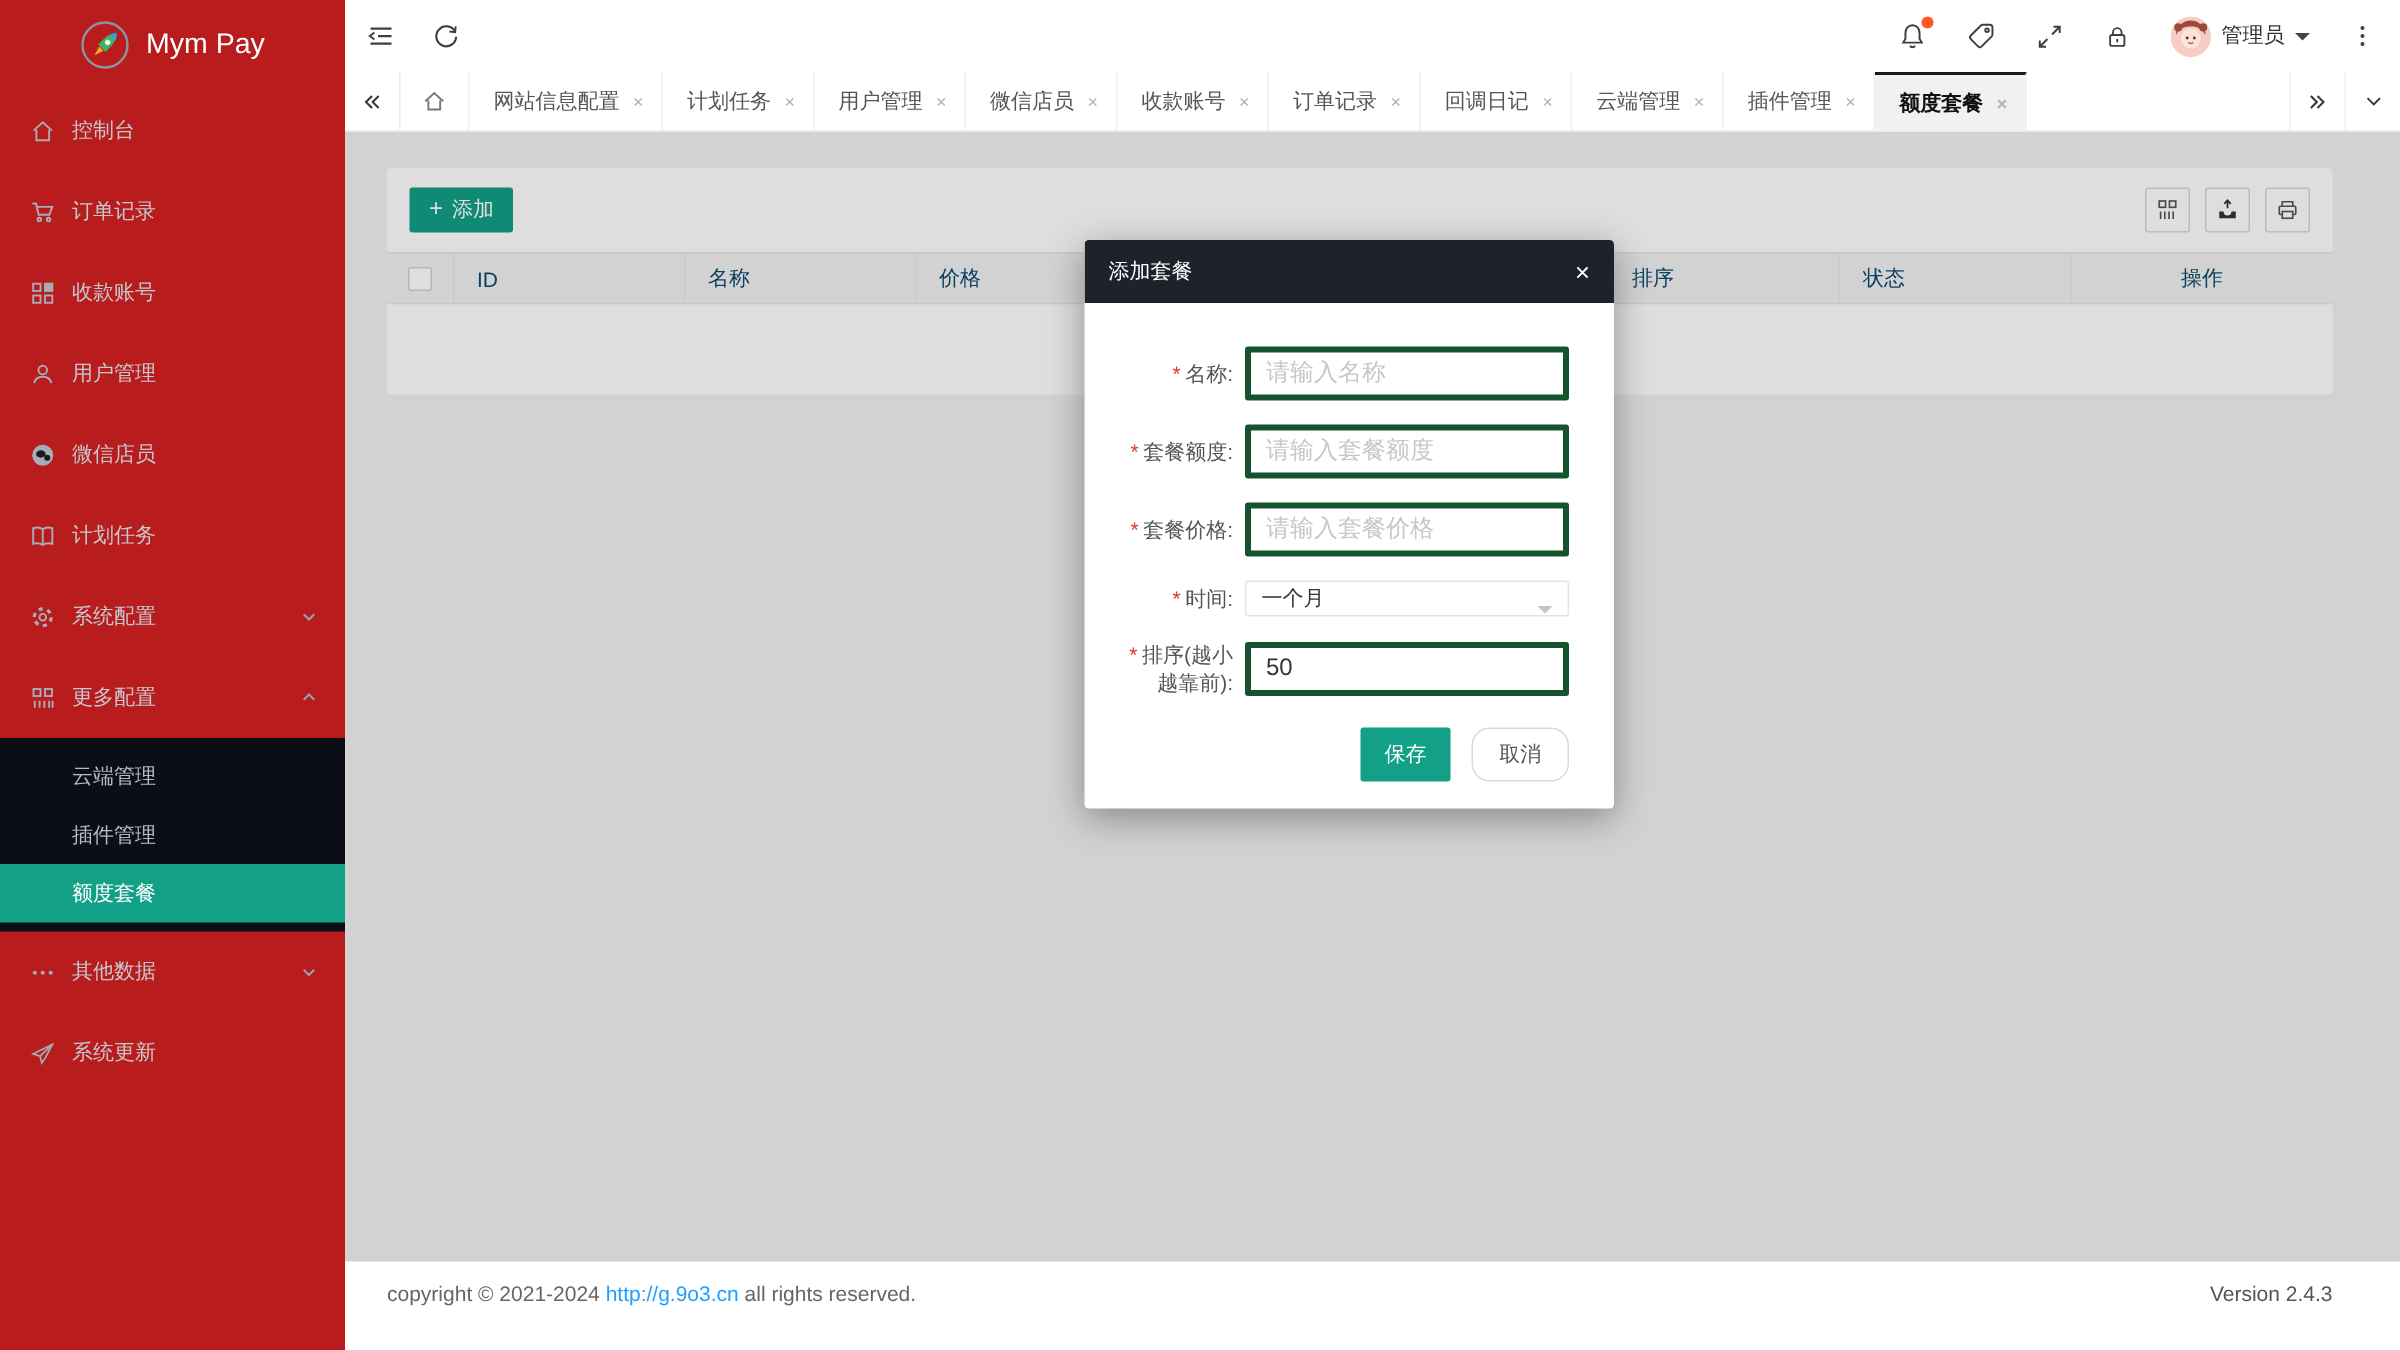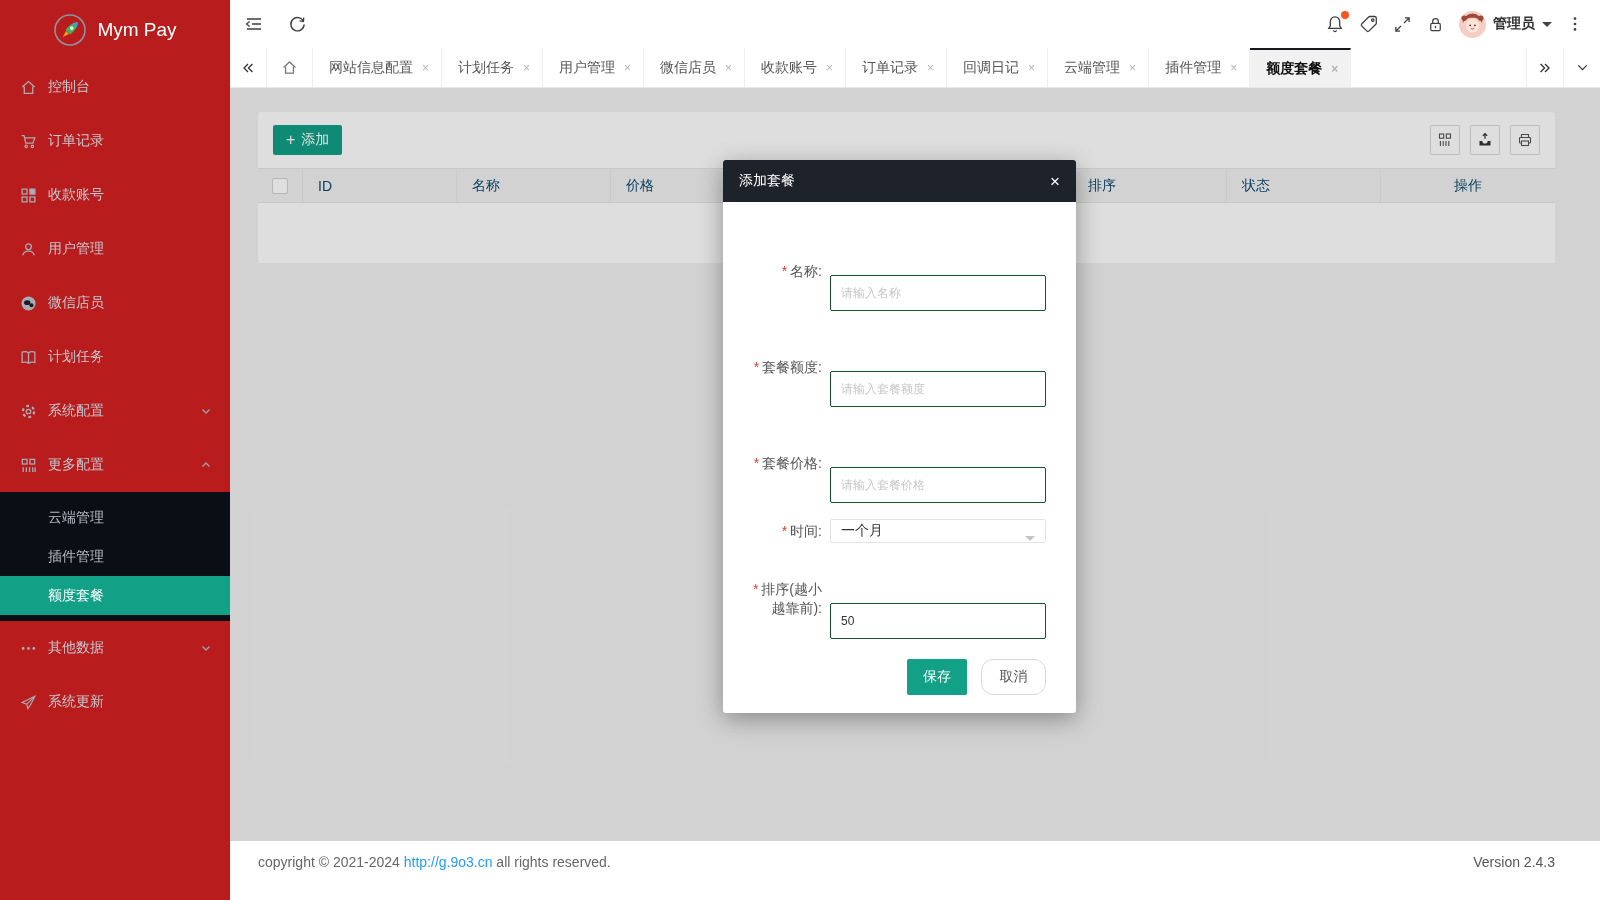--- a/index.html
+++ b/index.html
@@ -21,21 +21,21 @@
   .submenu { background:#0c0e15; padding:6px 0; }
   .submenu-item { height:39px; line-height:39px; padding-left:48px; color:#b6bac2; cursor:pointer; }
   .submenu-item.active { background:#12a087; color:#fff; }
 
   
   .main { position:absolute; left:230px; top:0; width:1370px; height:900px; display:flex; flex-direction:column; }
 
   .topbar { height:48px; background:#fff; display:flex; align-items:center; padding:0 16px 0 14px; flex:none; }
   .tb-left { display:flex; align-items:center; gap:24px; }
   .icon-btn { color:#3f3f3f; cursor:pointer; display:flex; align-items:center; justify-content:center; }
-  .tb-right { margin-left:auto; display:flex; align-items:center; gap:14px;font-weight:bold; }
+  .tb-right { margin-left:auto; display:flex; align-items:center; gap:26px; }
   .bell-wrap { position:relative; }
   .bell-dot { position:absolute; top:-3px; right:-4px; width:8px; height:8px; border-radius:50%; background:#ff5722; }
   .user { display:flex; align-items:center; gap:7px; cursor:pointer; }
   .user-name { color:#333; }
   .caret-down { width:0; height:0; border:5px solid transparent; border-top-color:#444; margin-top:5px; }
 
   .tabbar { height:40px; background:#fff; border-bottom:1px solid #e8e8e8; display:flex; align-items:stretch; flex:none; }
   .tab-ctl { width:37px; display:flex; align-items:center; justify-content:center; color:#333; cursor:pointer; }
   .tab-ctl.l { border-right:1px solid #eee; }
   .tab-ctl.r { border-left:1px solid #eee; }
@@ -70,22 +70,22 @@
 
   
   .modal { position:absolute; left:723px; top:160px; width:353px; background:#fff; border-radius:3px;
            box-shadow:0 6px 24px rgba(0,0,0,0.35); z-index:40; overflow:hidden; }
   .m-head { height:42px; background:#1e222b; color:#fff; display:flex; align-items:center; padding:12px 16px; }
   .m-close { margin-left:auto; font-size:17px; color:#fff; cursor:pointer; line-height:1; }
   .m-body { padding:29px 30px 0 17px; }
   .frow { display:flex; align-items:center; margin-bottom:16px; }
   .flabel { width:82px; text-align:right; color:#555; margin-right:8px; line-height:19px; flex:none; }
   .flabel em { color:#e03e2d; font-style:normal; margin-right:3px; }
-  .finput { flex:1; height:36px; border:1px solid #14532d; border-radius:2px; padding:0 10px; font-size:12px;
-            color:#333; min-width:0; outline:none; background:#fff;margin-top:44px; }
+  .finput { flex:1; height:36px; border:4px solid #14532d; border-radius:2px; padding:0 10px; font-size:16px;
+            color:#333; min-width:0; outline:none; background:#fff; }
   .finput::placeholder { color:#c7c7c7; }
   .fselect { flex:1; height:24px; border:1px solid #e3e3e3; border-radius:2px; display:flex; align-items:center;
              padding:0 10px; color:#333; position:relative; cursor:pointer; }
   .sel-caret { position:absolute; right:10px; top:16px; width:0; height:0; border:5px solid transparent; border-top-color:#c4c4c4; }
   .m-actions { display:flex; justify-content:flex-end; gap:14px; margin:20px 0 18px; }
   .btn-save { width:60px; height:36px; background:#12a087; color:#fff; border:none; border-radius:2px; font-size:14px; cursor:pointer; }
   .btn-cancel { width:65px; height:36px; background:#fff; color:#555; border:1px solid #d9d9d9; border-radius:12px; font-size:14px; cursor:pointer; }
 </style>
 </head>
 <body>

